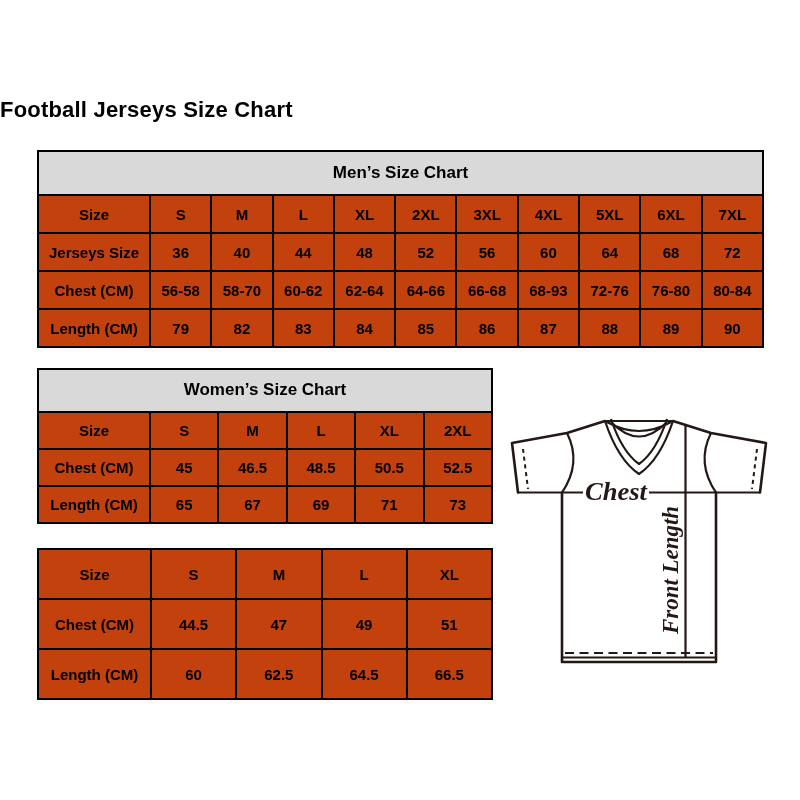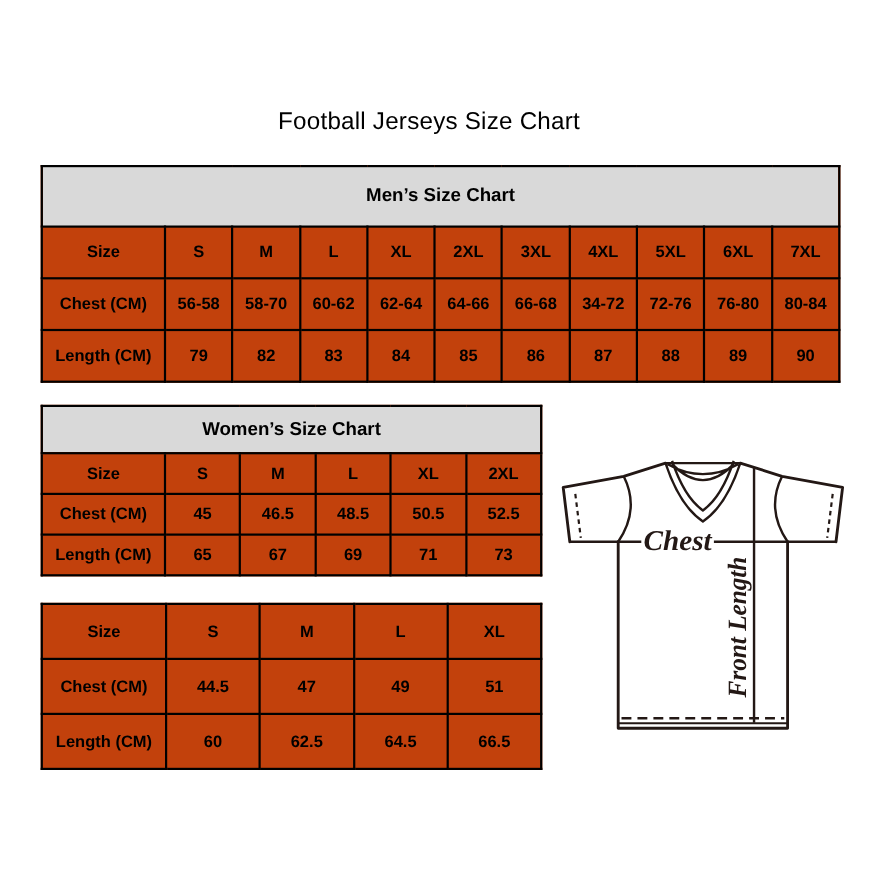--- a/index.html
+++ b/index.html
@@ -3,21 +3,21 @@
 <meta charset="utf-8">
 <style>
   html,body { margin:0; padding:0; }
   body {
     width:800px; height:800px; position:relative;
     background:#ffffff; font-family:"Liberation Sans", sans-serif;
     color:#000;
   }
   .page-title {
     position:absolute; top:97px; left:0; width:780px;
-    text-align:center; font-size:22px; font-weight:normal;
+    font-size:22px; font-weight:bold;
     letter-spacing:0.2px;
   }
   table.size-table {
     position:absolute; border-collapse:collapse; table-layout:fixed;
     background:#c2410c;
   }
   table.size-table td {
     border:2px solid #000; text-align:center; vertical-align:middle;
     font-weight:bold; font-size:15px; padding:0; overflow:hidden;
     white-space:nowrap;
@@ -67,28 +67,41 @@
     <td>L</td>
     <td>XL</td>
     <td>2XL</td>
     <td>3XL</td>
     <td>4XL</td>
     <td>5XL</td>
     <td>6XL</td>
     <td>7XL</td>
   </tr>
   <tr>
+    <td>Jerseys Size</td>
+    <td>36</td>
+    <td>40</td>
+    <td>44</td>
+    <td>48</td>
+    <td>52</td>
+    <td>56</td>
+    <td>60</td>
+    <td>64</td>
+    <td>68</td>
+    <td>72</td>
+  </tr>
+  <tr>
     <td>Chest (CM)</td>
     <td>56-58</td>
     <td>58-70</td>
     <td>60-62</td>
     <td>62-64</td>
     <td>64-66</td>
     <td>66-68</td>
-    <td>34-72</td>
+    <td>68-93</td>
     <td>72-76</td>
     <td>76-80</td>
     <td>80-84</td>
   </tr>
   <tr>
     <td>Length (CM)</td>
     <td>79</td>
     <td>82</td>
     <td>83</td>
     <td>84</td>

